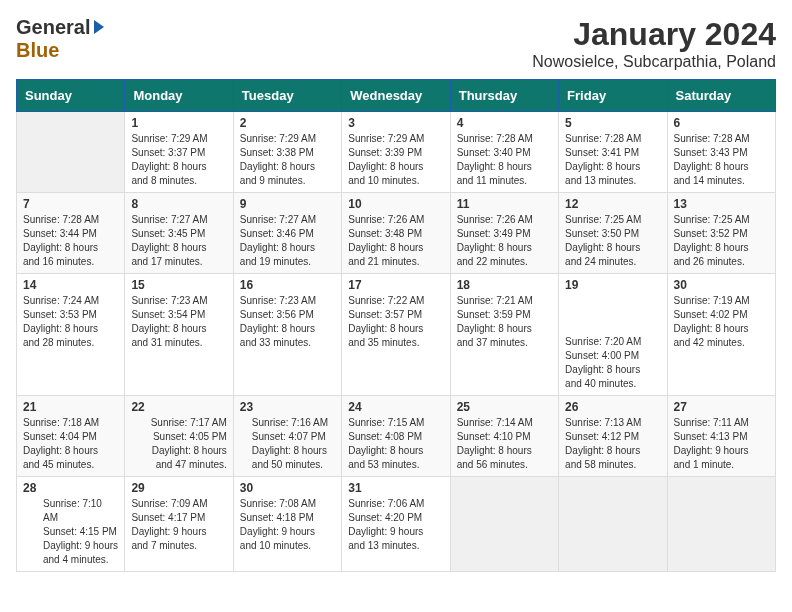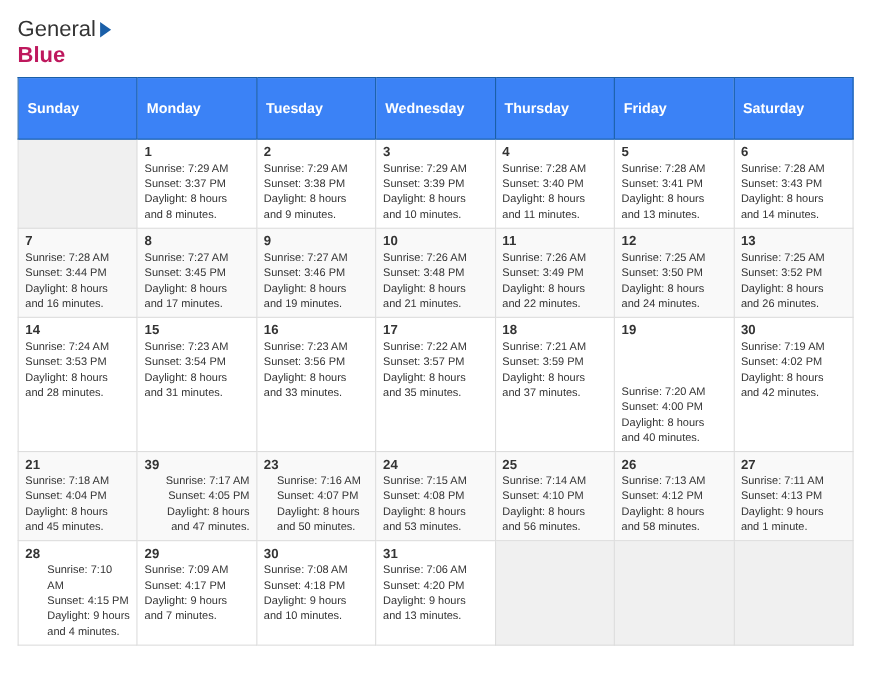--- a/index.html
+++ b/index.html
@@ -21,27 +21,27 @@
       flex-direction: column;
       align-items: flex-start;
     }
     .logo-text {
       display: flex;
       align-items: center;
       gap: 2px;
     }
     .logo-general {
       font-size: 20px;
-      font-weight: normal;
+      font-weight: bold;
       color: #333;
     }
     .logo-blue {
       font-size: 20px;
       font-weight: bold;
-      color: #be185d;
+      color: #a16207;
     }
     .logo-arrow {
       width: 0;
       height: 0;
       border-left: 10px solid #1a5fa8;
       border-top: 7px solid transparent;
       border-bottom: 7px solid transparent;
       margin-left: 2px;
       margin-top: -2px;
     }
@@ -56,24 +56,24 @@
     .location {
       font-size: 16px;
       color: #333;
     }
     .calendar {
       width: 100%;
       border-collapse: collapse;
       border: 1px solid #ccc;
     }
     .calendar th {
-      background-color: #3b82f6;
+      background-color: #0f766e;
       color: #fff;
       text-align: left;
-      padding: 20px 8px;
+      padding: 8px 8px;
       font-size: 13px;
       border: 1px solid #1a5fa8;
     }
     .calendar td {
       vertical-align: top;
       padding: 4px 6px;
       border: 1px solid #ddd;
       width: calc(100% / 7);
       min-height: 80px;
       font-size: 10.5px;
@@ -103,20 +103,24 @@
 </head>
 <body>
 
 <div class="header">
   <div class="logo">
     <div class="logo-text">
       <span class="logo-general">General</span>
       <div class="logo-arrow"></div>
     </div>
     <span class="logo-blue">Blue</span>
+  </div>
+  <div class="title-section">
+    <div class="month-year">January 2024</div>
+    <div class="location">Nowosielce, Subcarpathia, Poland</div>
   </div>
 </div>
 
 <table class="calendar">
   <thead>
     <tr>
     <th>Sunday</th>
         <th>Monday</th>
         <th>Tuesday</th>
         <th>Wednesday</th>
@@ -275,21 +279,21 @@
       </tr>
       <tr>
         <td class="row-bg-light">
           <span class="day-number">21</span>
           <div class="day-info" style="white-space: pre-line;">Sunrise: 7:18 AM
 Sunset: 4:04 PM
 Daylight: 8 hours
 and 45 minutes.</div>
         </td>
         <td class="row-bg-light">
-          <span class="day-number">39</span>
+          <span class="day-number">22</span>
           <div class="day-info" style="white-space: pre-line; text-align: right;">Sunrise: 7:17 AM
 Sunset: 4:05 PM
 Daylight: 8 hours
 and 47 minutes.</div>
         </td>
         <td class="row-bg-light">
           <span class="day-number">23</span>
           <div class="day-info" style="white-space: pre-line; margin-left: 12px;">Sunrise: 7:16 AM
 Sunset: 4:07 PM
 Daylight: 8 hours

